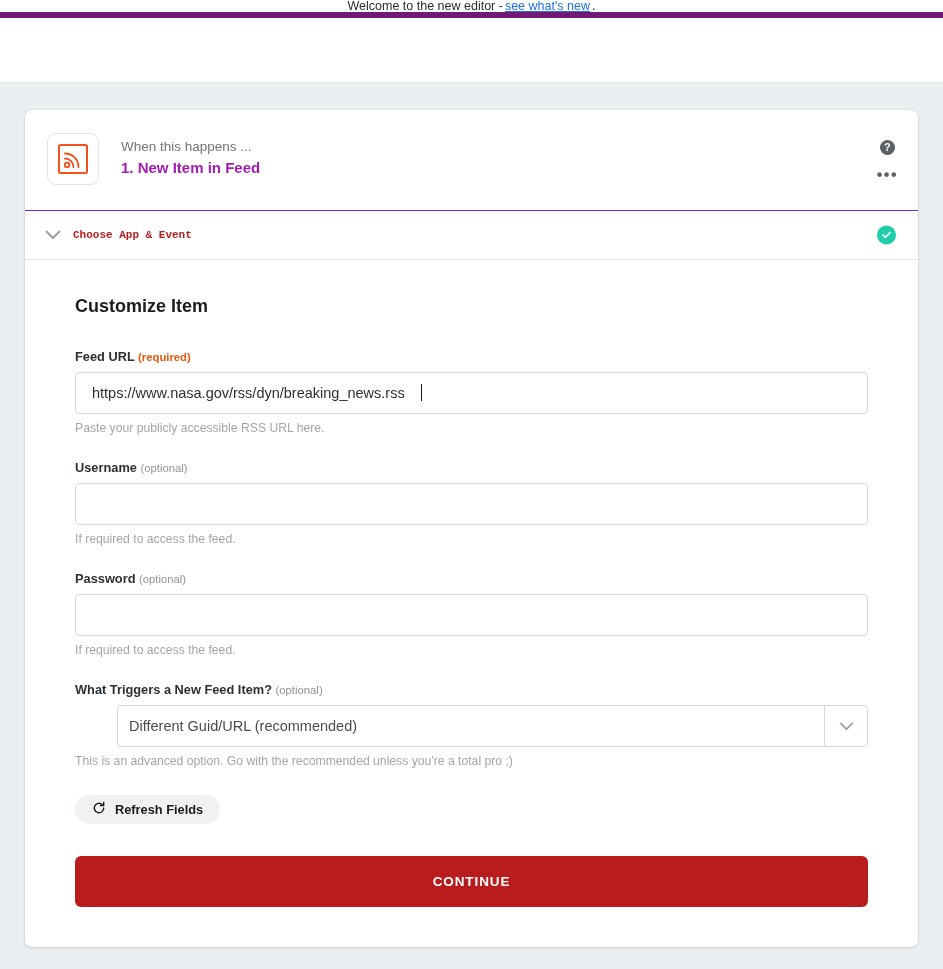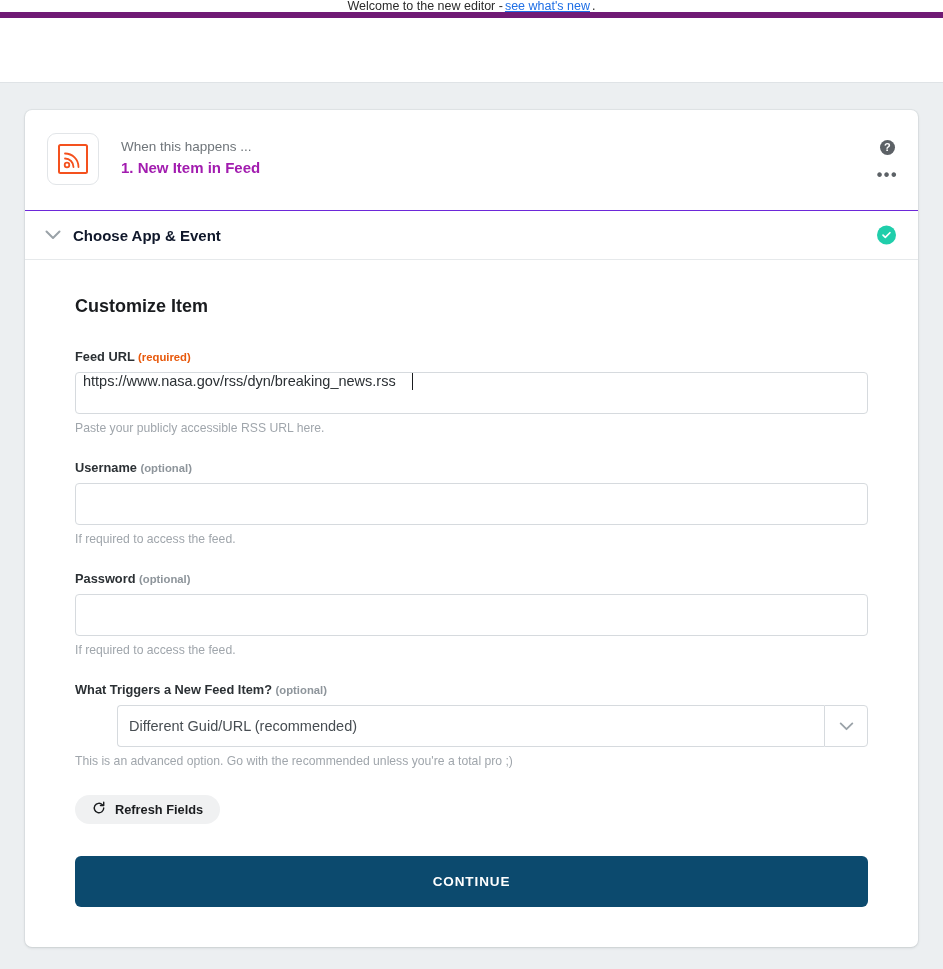--- a/index.html
+++ b/index.html
@@ -127,23 +127,24 @@
     position: relative;
     min-height: 48px;
   }
   .chevron {
     width: 20px; height: 20px;
     flex: 0 0 auto;
     margin-right: 10px;
     display: flex; align-items: center; justify-content: center;
   }
   .choose-label {
-    font-size: 15px;
-    font-weight: bold;
-    color: #0f172a;
+    font-size: 11px;
+    font-weight: bold;
+    color: #b91c1c;
+    font-family: Liberation Mono, monospace;
   }
   .check-badge {
     position: absolute;
     right: 22px; top: 50%;
     transform: translateY(-50%);
     width: 19px; height: 19px;
     border-radius: 50%;
     background: #20ceab;
     display: flex; align-items: center; justify-content: center;
   }
@@ -159,34 +160,35 @@
 
   .field { margin-bottom: 0; }
   .field-label {
     font-size: 12.8px;
     font-weight: bold;
     color: #2b3034;
     margin-bottom: 7px;
     line-height: 1.2;
   }
   .req { color: #e8590c; font-weight: bold; font-size: 11.3px; }
-  .opt { color: #8e959b; font-weight: bold; font-size: 11.3px; }
+  .opt { color: #8e959b; font-weight: normal; font-size: 11.3px; }
 
   .text-input {
     width: 100%;
     height: 42px;
     border: 1px solid #d6dade;
     border-radius: 4px;
     background: #fff;
     font-family: "Liberation Sans", sans-serif;
     font-size: 14.5px;
     color: #2b3034;
-    padding: 0 7px;
+    padding: 0 16px;
     outline: none;
     display: flex;
+    align-items: center;
     gap: 15px;
   }
   .caret {
     display: inline-block;
     width: 1px;
     height: 17px;
     background: #1a1c1f;
     margin-left: 1px;
     vertical-align: -3px;
   }
@@ -239,21 +241,21 @@
     font-weight: bold;
     color: #1a1c1f;
     margin-top: 2px;
   }
 
   
   .continue-btn {
     margin-top: 32px;
     width: 100%;
     height: 51px;
-    background: #0c4a6e;
+    background: #b91c1c;
     border: none;
     border-radius: 6px;
     color: #fff;
     font-family: "Liberation Sans", sans-serif;
     font-size: 13.5px;
     font-weight: bold;
     letter-spacing: .9px;
     cursor: pointer;
   }
 </style>

